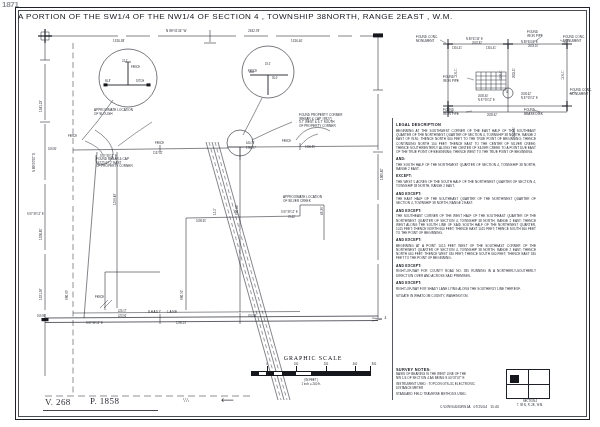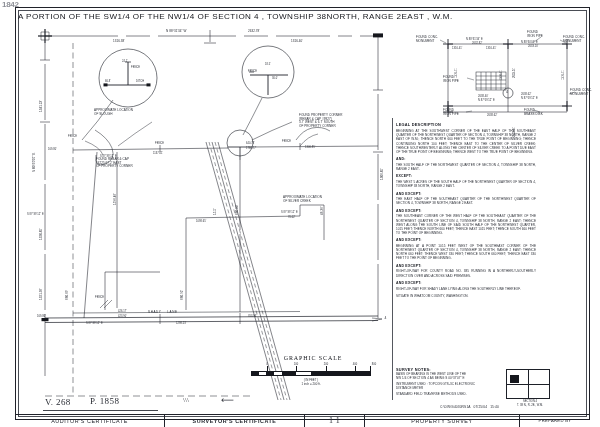--- a/index.html
+++ b/index.html
@@ -260,21 +260,21 @@
     font-family: "Liberation Serif", serif;
     font-size: 9px;
     color: #3a3d45;
   }
 </style>
 </head>
 <body>
 
 <div id="sheet">
 
-  <div class="scan-mark">1842</div>
+  <div class="scan-mark">1871</div>
 
   <div class="plat-border"></div>
   <div class="inner-hair"></div>
 
   <div class="sheet-title">A PORTION OF THE  SW1/4 OF THE  NW1/4 OF SECTION 4 , TOWNSHIP   38NORTH, RANGE  2EAST , W.M.</div>
 
   <svg class="overlay" viewBox="0 0 600 427">
     <g stroke="#1d2028" fill="none" stroke-width="0.55">
 
       <line x1="45" y1="36" x2="118" y2="36"></line>
@@ -626,31 +626,14 @@
 1 inch =  200 ft.</div>
 
   <div class="filepath">C:\DWG\4030RS1A   07/25/04   15:40</div>
 
   <div class="hand" style="left:45px; top:397px;">V. 268</div>
   <div class="hand" style="left:90px; top:396px;text-align:right;">P. 1858</div>
   <div class="hand-underline" style="left:43px; top:410px; width:115px;"></div>
   <div class="hand-mark" style="left:183px; top:396px; font-size:7px;">\\\</div>
   <div class="hand-mark" style="left:221px; top:395px;">⟵</div>
 
-  <div class="tb">
-    <div class="tb-cell tb-c1">
-      <span>AUDITOR'S CERTIFICATE</span>
-    </div>
-    <div class="tb-cell tb-c2">
-      <span style="font-weight:bold;">SURVEYOR'S CERTIFICATE</span>
-    </div>
-    <div class="tb-cell tb-c3">
-      <span class="hand" style="position:static; font-size:8px;">1 1</span>
-    </div>
-    <div class="tb-cell tb-c4">
-      <span>PROPERTY SURVEY</span>
-    </div>
-    <div class="tb-cell tb-c5">
-      <span>PREPARED BY</span>
-    </div>
-  </div>
 
 </div>
 
 </body></html>

